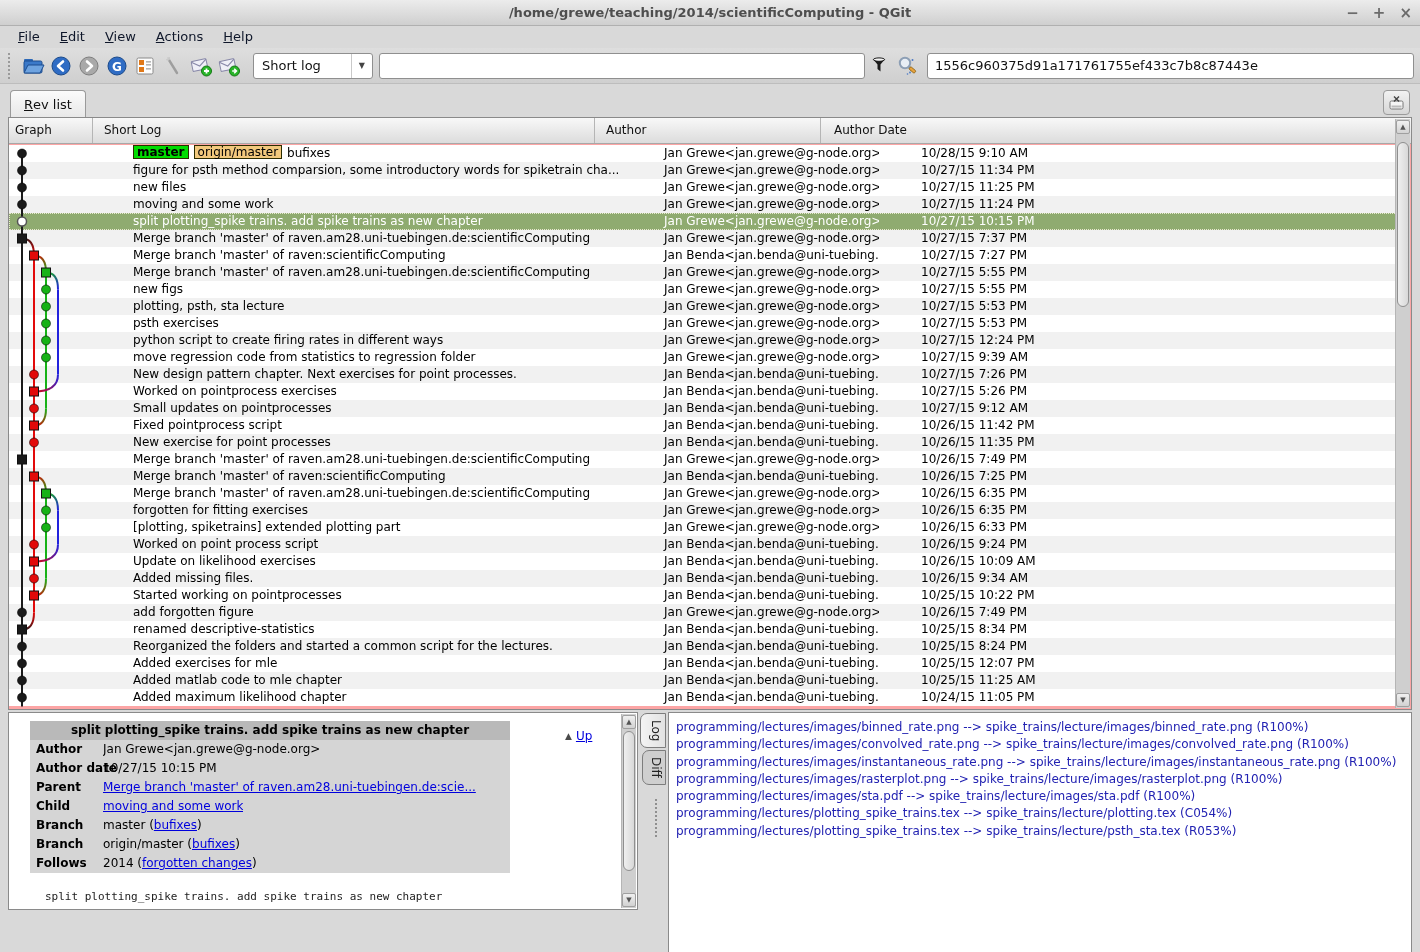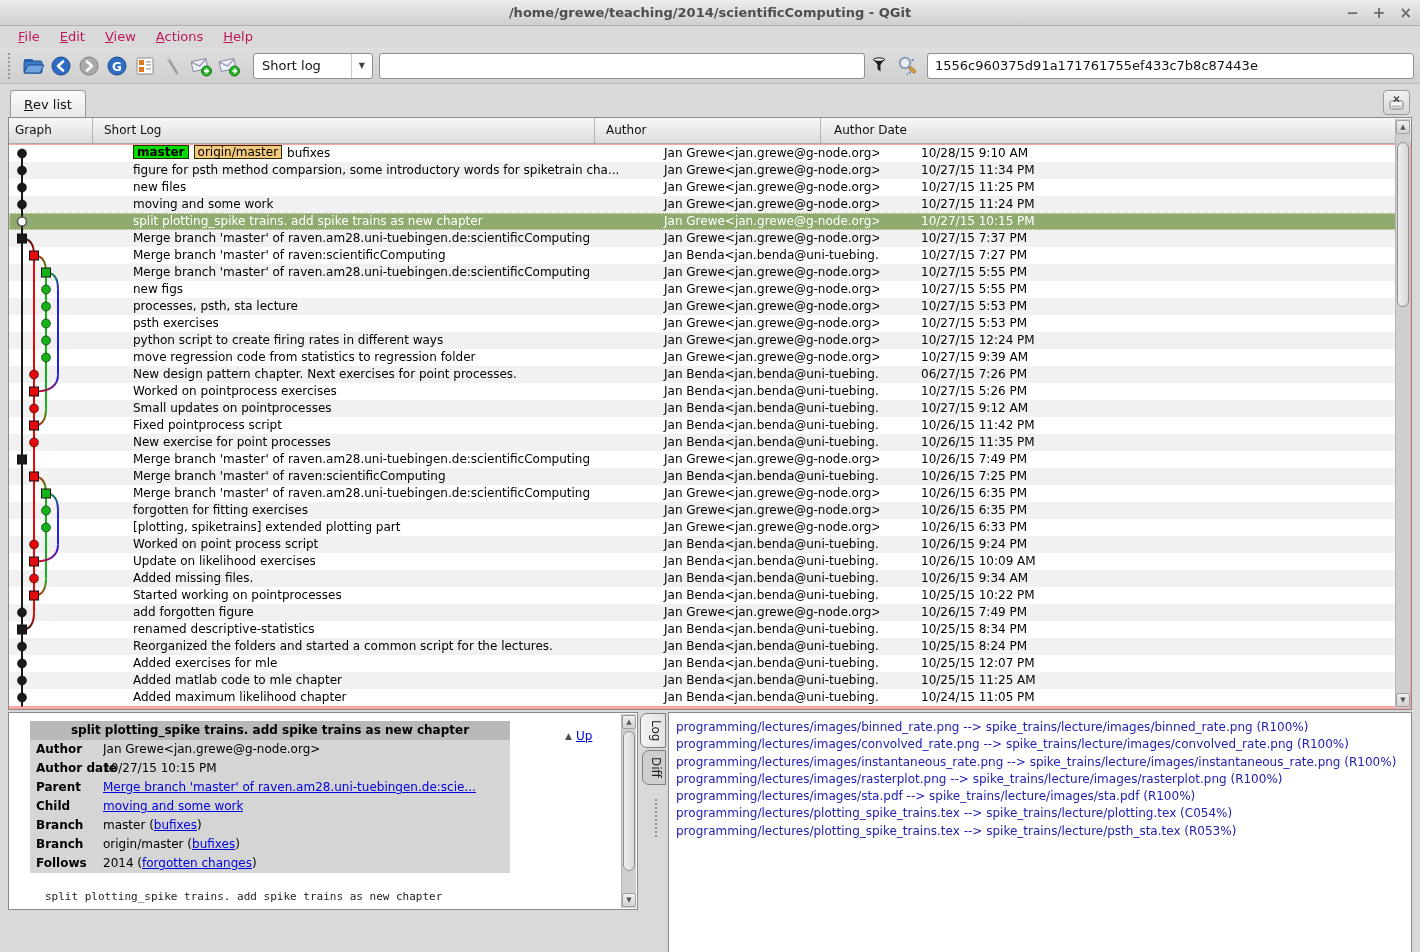--- a/index.html
+++ b/index.html
@@ -10,21 +10,21 @@
   .titlebar { position:absolute; left:0; top:0; width:1420px; height:26px;
     background:linear-gradient(#ececec,#cfcfcf); border-bottom:1px solid #b0b0b0;
     display:flex; align-items:center; justify-content:center; }
   .title-text { font-size:13px; font-weight:bold; color:#4e4e4e; }
   .win-controls { position:absolute; right:8px; top:0; height:26px; display:flex; align-items:center; gap:14px; }
   .win-btn { font-size:15px; color:#6b6b6b; line-height:26px; font-weight:bold; }
 
   
   .menubar { position:absolute; left:0; top:26px; width:1420px; height:22px; background:#d9d9d9;
     display:flex; align-items:center; padding-left:8px; }
-  .menu-item { font-size:13px; color:#be185d; padding:1px 10px 2px 10px; }
+  .menu-item { font-size:13px; color:#0f172a; padding:1px 10px 2px 10px; }
   .menu-item u { text-decoration:underline; }
 
   
   .toolbar { position:absolute; left:0; top:48px; width:1420px; height:36px;
     background:linear-gradient(#dedede,#cfcfcf); border-bottom:1px solid #bdbdbd;
     display:flex; align-items:center; }
   .tb-handle { width:6px; height:26px; margin:0 5px 0 8px; border-left:2px dotted #9a9a9a; }
   .tb-btn { width:28px; height:28px; display:flex; align-items:center; justify-content:center; border-radius:3px; }
   .tb-btn svg { display:block; }
   .combo { width:120px; height:26px; background:#fff; border:1px solid #8f8f8f; border-radius:3px;
@@ -289,21 +289,21 @@
           <div class="cell c-date">10/27/15 5:55 PM</div>
         </div>
         <div class="row">
           <div class="cell c-graph"></div>
           <div class="cell c-log">new figs</div>
           <div class="cell c-author">Jan Grewe&lt;jan.grewe@g-node.org&gt;</div>
           <div class="cell c-date">10/27/15 5:55 PM</div>
         </div>
         <div class="row alt">
           <div class="cell c-graph"></div>
-          <div class="cell c-log">processes, psth, sta lecture</div>
+          <div class="cell c-log">plotting, psth, sta lecture</div>
           <div class="cell c-author">Jan Grewe&lt;jan.grewe@g-node.org&gt;</div>
           <div class="cell c-date">10/27/15 5:53 PM</div>
         </div>
         <div class="row">
           <div class="cell c-graph"></div>
           <div class="cell c-log">psth exercises</div>
           <div class="cell c-author">Jan Grewe&lt;jan.grewe@g-node.org&gt;</div>
           <div class="cell c-date">10/27/15 5:53 PM</div>
         </div>
         <div class="row alt">
@@ -315,21 +315,21 @@
         <div class="row">
           <div class="cell c-graph"></div>
           <div class="cell c-log">move regression code from statistics to regression folder</div>
           <div class="cell c-author">Jan Grewe&lt;jan.grewe@g-node.org&gt;</div>
           <div class="cell c-date">10/27/15 9:39 AM</div>
         </div>
         <div class="row alt">
           <div class="cell c-graph"></div>
           <div class="cell c-log">New design pattern chapter. Next exercises for point processes.</div>
           <div class="cell c-author">Jan Benda&lt;jan.benda@uni-tuebing...</div>
-          <div class="cell c-date">06/27/15 7:26 PM</div>
+          <div class="cell c-date">10/27/15 7:26 PM</div>
         </div>
         <div class="row">
           <div class="cell c-graph"></div>
           <div class="cell c-log">Worked on pointprocess exercises</div>
           <div class="cell c-author">Jan Benda&lt;jan.benda@uni-tuebing...</div>
           <div class="cell c-date">10/27/15 5:26 PM</div>
         </div>
         <div class="row alt">
           <div class="cell c-graph"></div>
           <div class="cell c-log">Small updates on pointprocesses</div>

